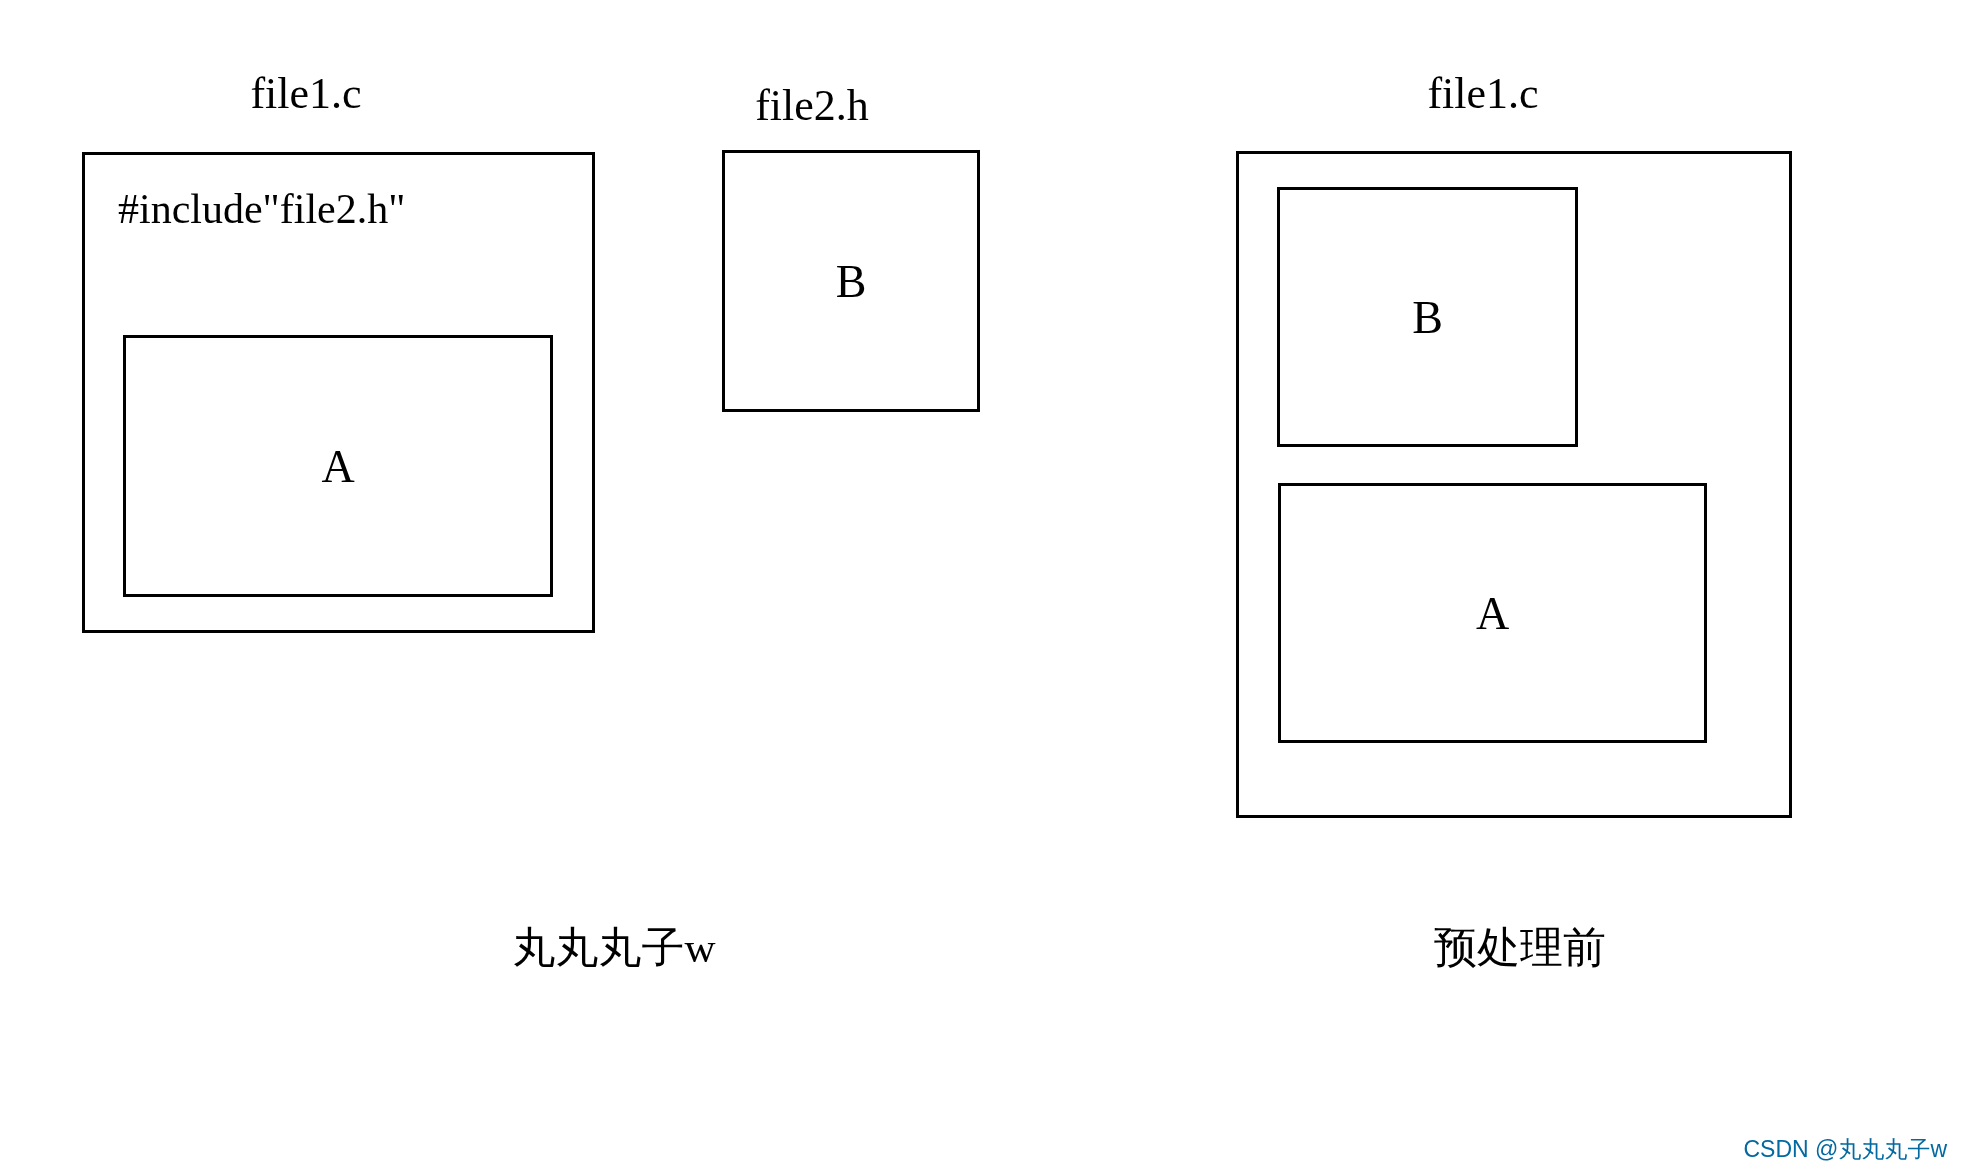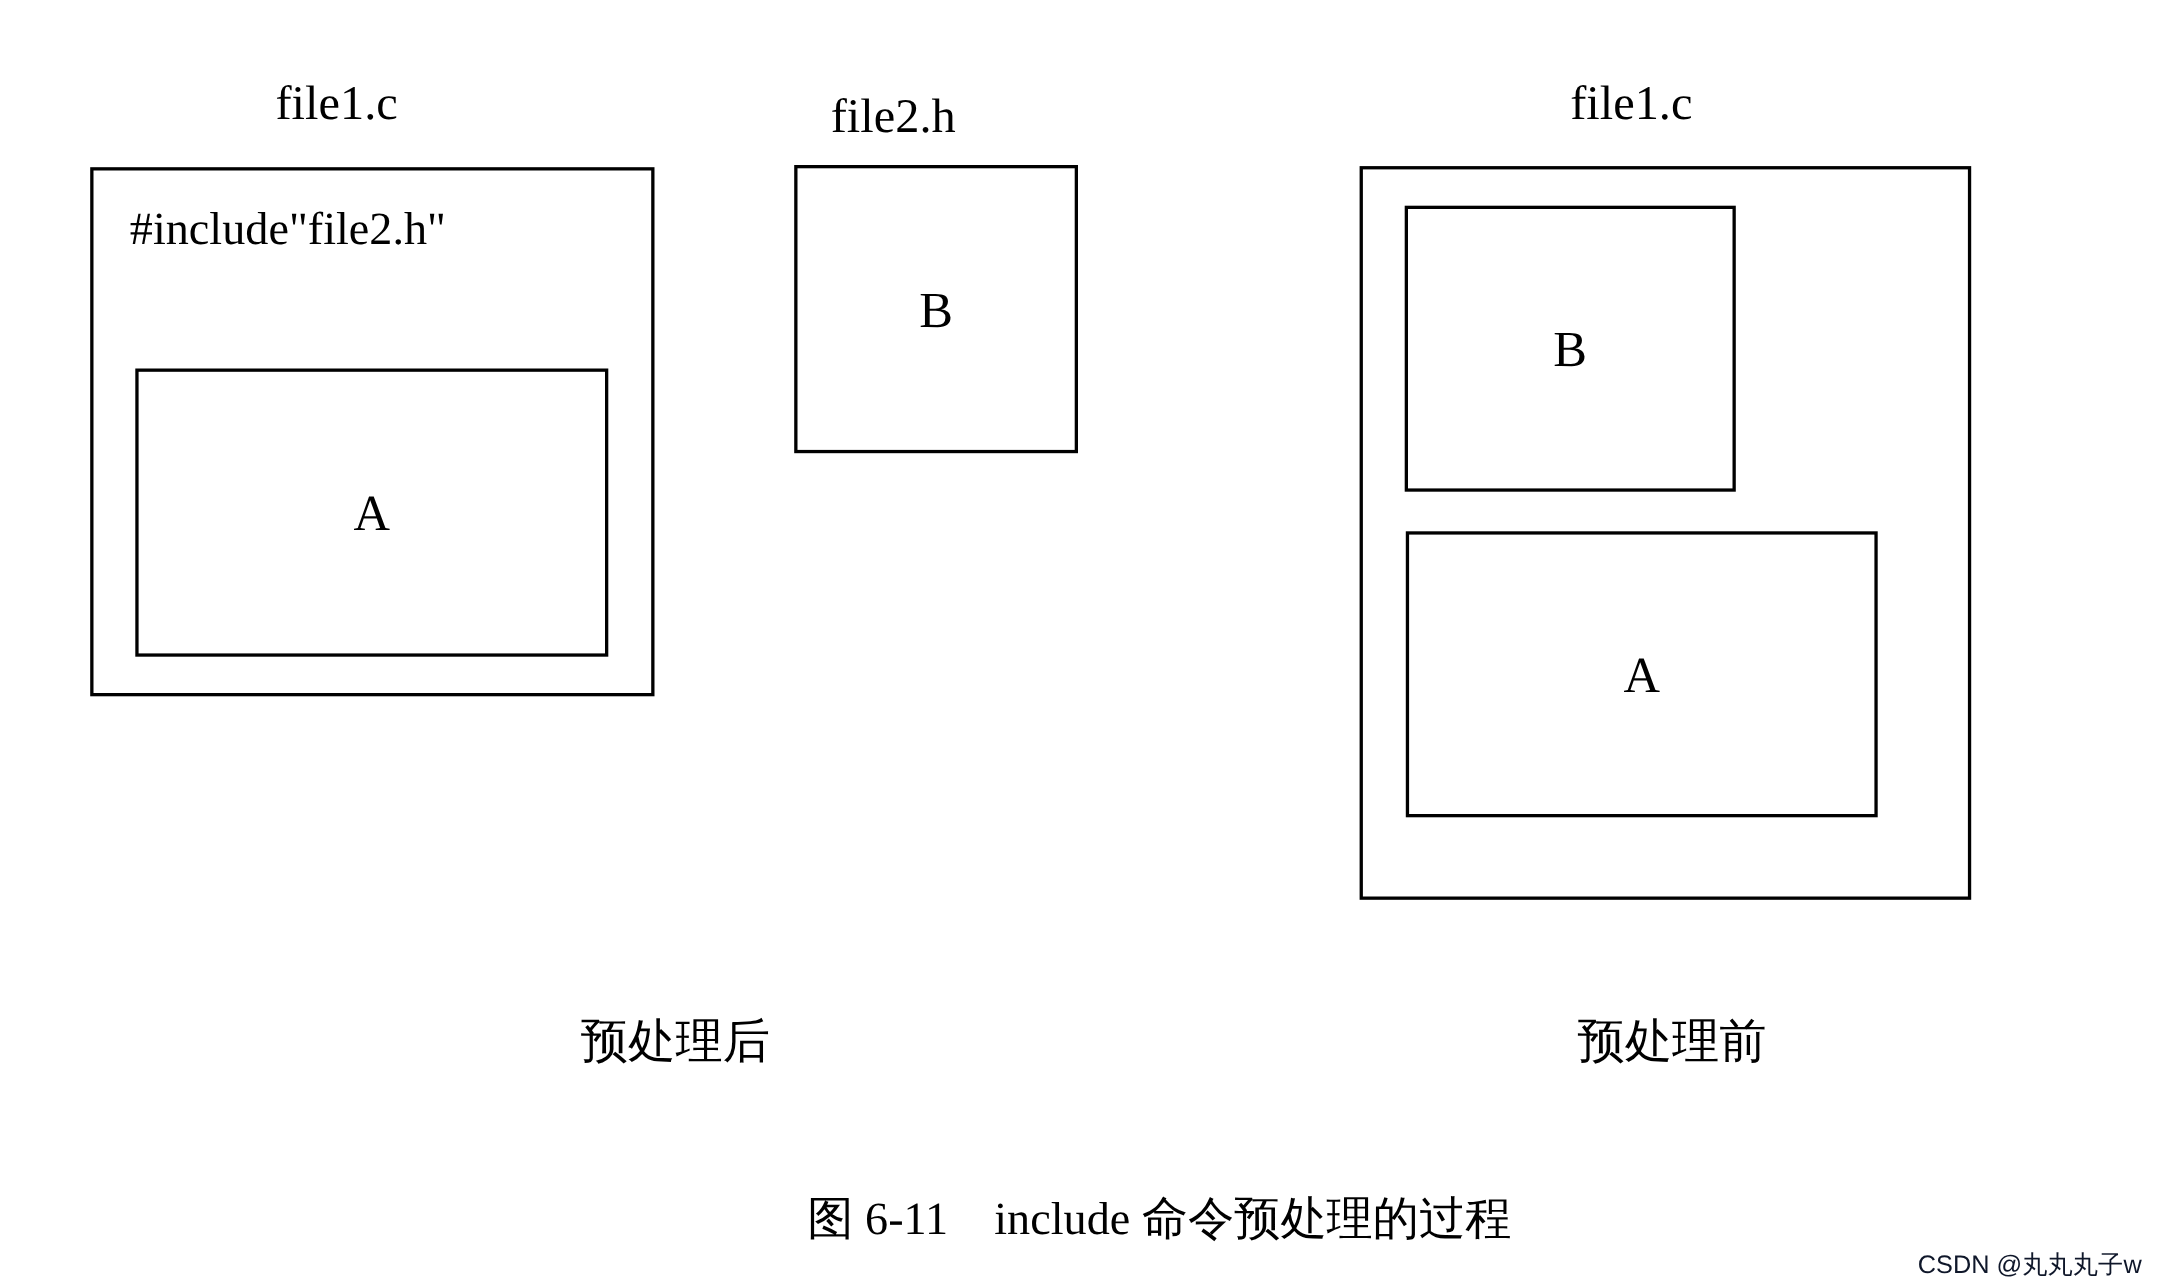--- a/index.html
+++ b/index.html
@@ -58,21 +58,21 @@
     position: absolute;
     font-size: 42px;
     line-height: 1.1;
     white-space: nowrap;
     transform: translateX(-50%);
   }
   .watermark {
     position: absolute;
     font-family: "Liberation Sans", sans-serif;
     font-size: 23px;
-    color: #0f172a;
+    color: #0369a1;
     white-space: nowrap;
   }
 </style>
 </head>
 <body>
 
 <div class="stage">
 
   <div class="file-title" style="left:306px; top:70px;">file1.c</div>
 
@@ -93,21 +93,20 @@
 
   <div class="box" style="left:1236px; top:151px; width:556px; height:667px;">
     <div class="box center-label" style="left:38px; top:33px; width:301px; height:260px;">
       <span class="module-letter">B</span>
     </div>
     <div class="box center-label" style="left:39px; top:329px; width:429px; height:260px;">
       <span class="module-letter">A</span>
     </div>
   </div>
 
-  <div class="stage-label" style="left:614px; top:924px;">预处理后</div>
+  <div class="stage-label" style="left:614px; top:924px;">丸丸丸子w</div>
 
   <div class="stage-label" style="left:1520px; top:924px;">预处理前</div>
 
-  <div class="caption" style="left:1054px; top:1086px;">图 6-11　include 命令预处理的过程</div>
 
   <div class="watermark" style="right:17px; top:1134px;">CSDN @丸丸丸子w</div>
 
 </div>
 
 </body></html>

